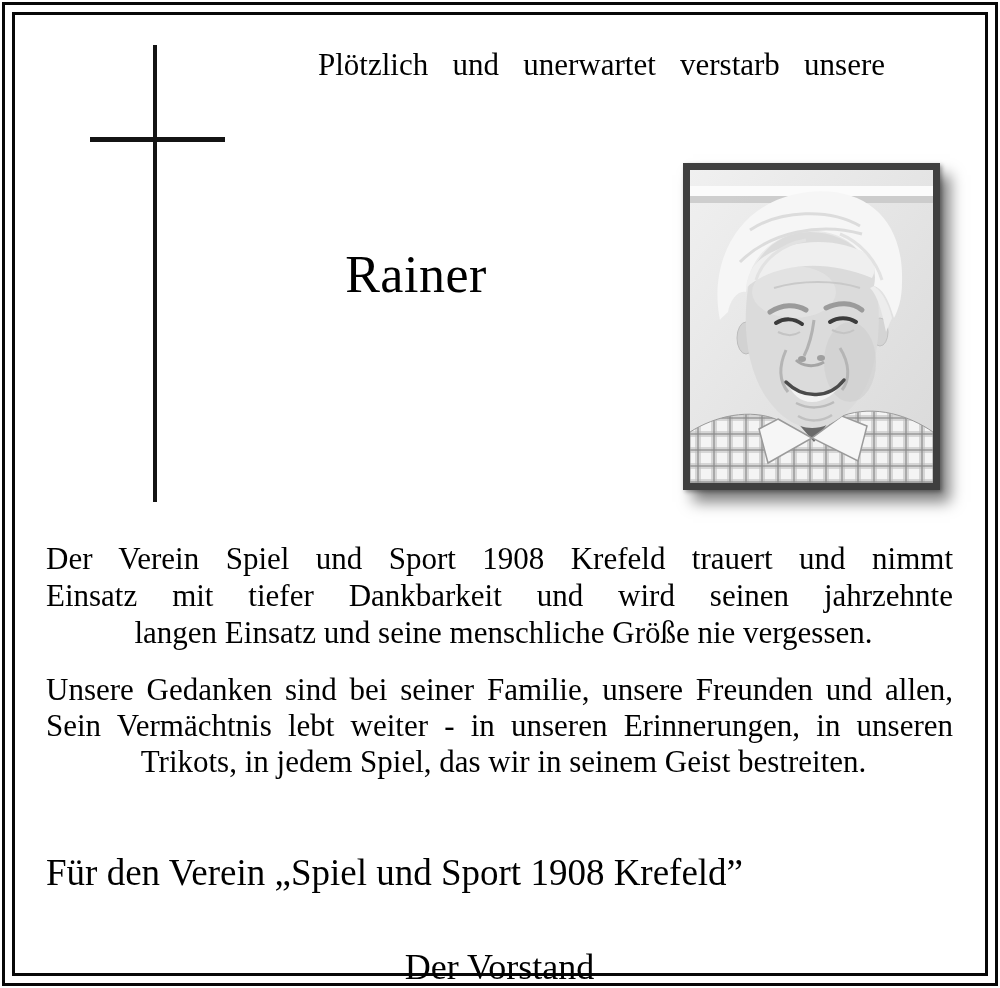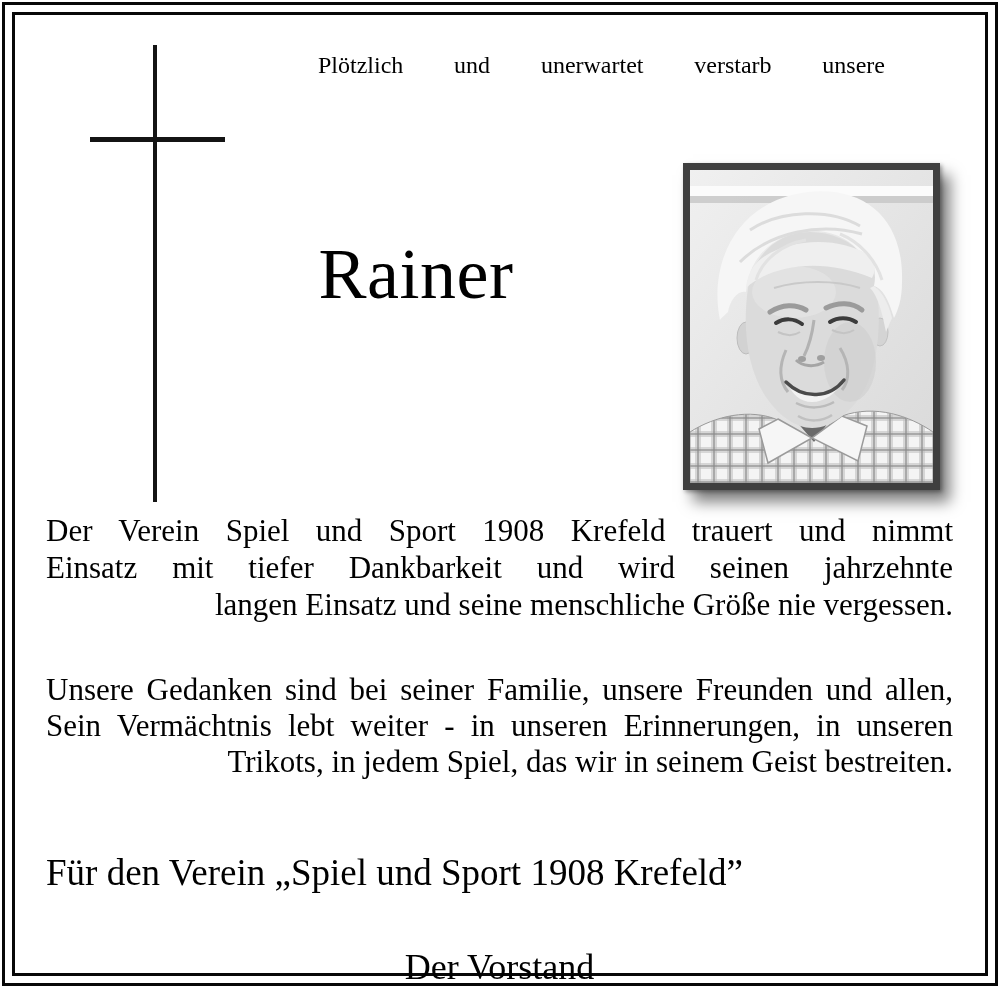--- a/index.html
+++ b/index.html
@@ -4,32 +4,32 @@
 <style>
   html,body{margin:0;padding:0;background:#fff;}
   .page{
     position:relative;width:1000px;height:988px;background:#ffffff;
     font-family:"Liberation Serif","DejaVu Serif",serif;color:#000;overflow:hidden;
   }
   .frame-outer{position:absolute;inset:2px;border:3px solid #070707;}
   .frame-inner{position:absolute;inset:12px;border:3px solid #070707;}
   .cross-v{position:absolute;left:153px;top:45px;width:4px;height:457px;background:#141414;}
   .cross-h{position:absolute;left:90px;top:137px;width:135px;height:5px;background:#141414;}
-  .intro{position:absolute;left:318px;top:46px;width:567px;font-size:24px;line-height:38px;}
+  .intro{position:absolute;left:318px;top:46px;width:567px;font-size:31px;line-height:38px;}
   .jline{text-align:justify;text-align-last:justify;}
-  .nline{text-align:right;margin-left:8px;}
-  .name{position:absolute;left:166px;top:226px;width:500px;font-size:72px;line-height:97px;text-align:center;letter-spacing:0.5px;font-family:Liberation Serif, serif;}
+  .nline{text-align:center;margin-left:8px;}
+  .name{position:absolute;left:166px;top:226px;width:500px;font-size:52px;line-height:97px;text-align:center;letter-spacing:0.5px;font-family:Liberation Serif, serif;}
   .photo{
     position:absolute;left:683px;top:163px;width:243px;height:313px;
     border:7px solid #3f3f3f;background:#e9e9e9;
     box-shadow:10px 12px 14px rgba(0,0,0,0.50), 2px 2px 4px rgba(0,0,0,0.35);
   }
   .photo svg{display:block;}
   .body-col{position:absolute;left:46px;width:907px;font-size:31px;}
-  .para1{top:512px;line-height:37px;}
+  .para1{top:540px;line-height:37px;}
   .para2{top:672px;line-height:36px;}
   .closing1{position:absolute;left:46px;width:907px;top:851px;font-size:37px;text-align:left;}
   .closing2{position:absolute;left:46px;width:907px;top:904px;font-size:36px;text-align:center;margin-top:42px;}
 </style>
 </head>
 <body>
 
 <div class="page">
 
   <div class="frame-outer"></div>

